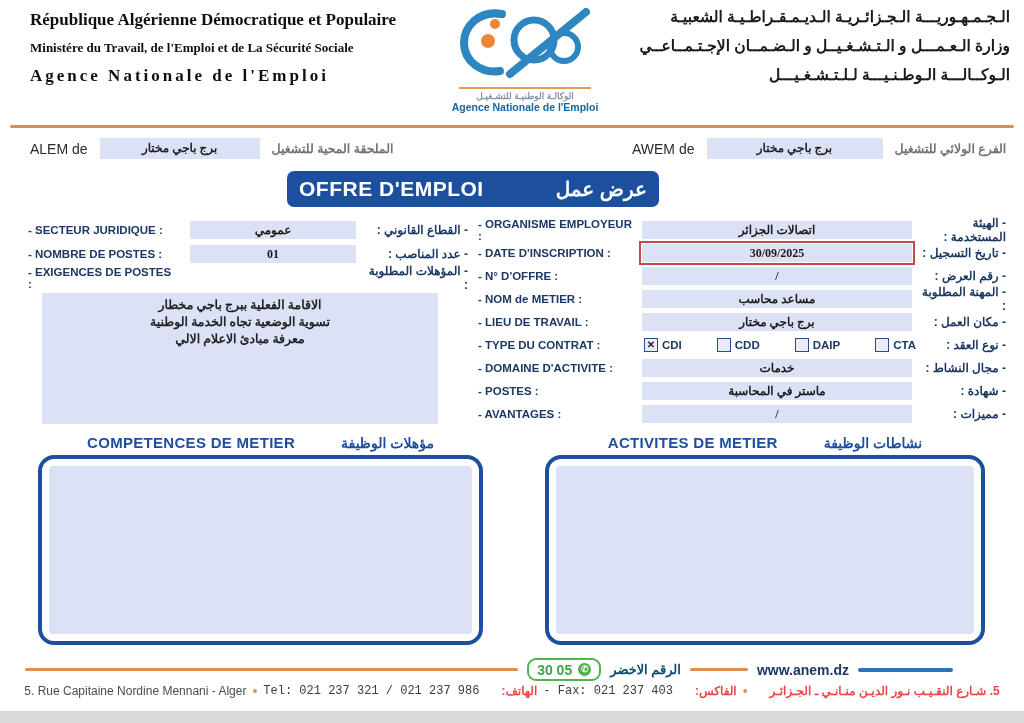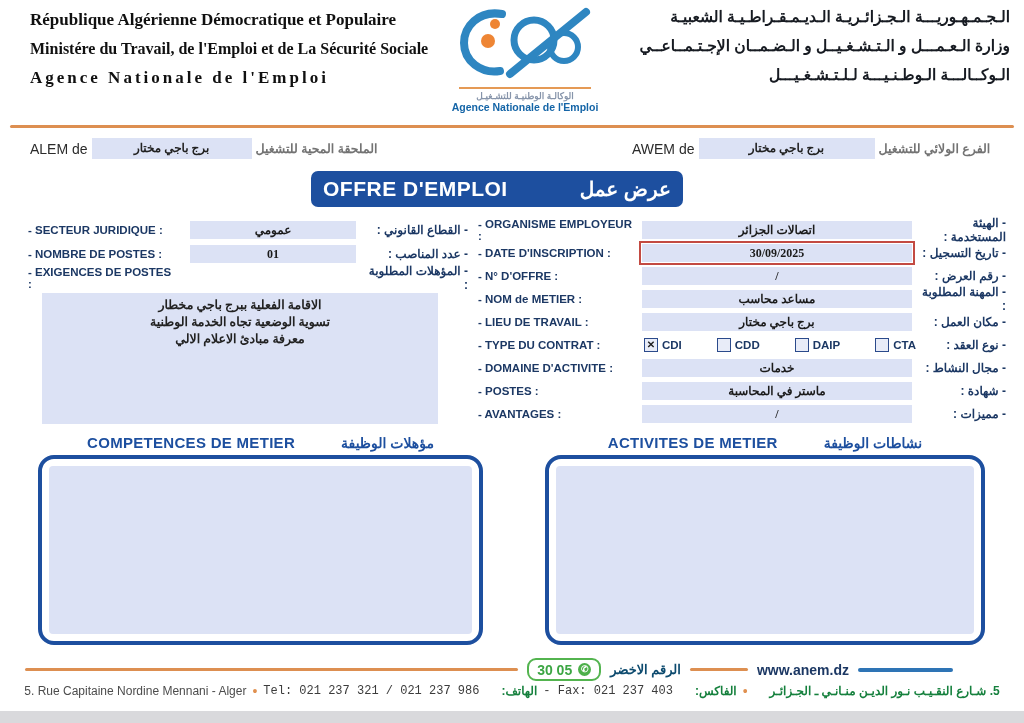--- a/index.html
+++ b/index.html
@@ -3,47 +3,47 @@
 <meta charset="utf-8">
 <style>
   html,body { margin:0; padding:0; background:#f4f4f5; }
   .page { position:relative; width:1024px; height:723px; background:#ffffff;
           font-family:"Liberation Sans",sans-serif; overflow:hidden; margin:0 auto; }
 
   
   .hdr-fr { position:absolute; left:30px; top:10px; color:#101010; }
   .hdr-fr .hl { font-family:"Liberation Serif",serif; font-weight:bold; }
   .hdr-fr .l1 { font-size:17px; margin-bottom:10px; }
-  .hdr-fr .l2 { font-size:16px; margin-bottom:10px; }
+  .hdr-fr .l2 { font-size:13px; margin-bottom:10px; }
   .hdr-fr .l3 { font-size:17px; letter-spacing:3px; }
 
   .hdr-ar { position:absolute; right:14px; top:8px; direction:rtl; text-align:right; color:#171b22; }
   .hdr-ar div { font-weight:bold; font-size:15.5px; margin-bottom:11px; }
 
   .logo-wrap { position:absolute; left:443px; top:2px; width:164px; text-align:center; }
   .logo-rule { width:132px; height:2px; background:#e59a55; margin:1px auto 2px auto; }
   .logo-ar { font-size:9px; font-weight:bold; color:#8795ab; direction:rtl; }
   .logo-fr { font-size:10.5px; font-weight:bold; color:#1565a7; }
 
   .orange-rule { position:absolute; left:10px; right:10px; top:125px; height:3px; background:#dd8f51; border-radius:2px; }
 
   
-  .office-group { position:absolute; top:138px; display:flex; align-items:center; gap:4px;text-align:center; }
+  .office-group { position:absolute; top:138px; display:flex; align-items:center; gap:12px;text-align:center; }
   .alem-group { left:30px; }
   .awem-group { left:632px; }
   .office-label { font-size:14px; color:#2b2b2b; }
   .office-field { width:160px; height:21px; background:#dce2f5; display:flex; align-items:center;
                   justify-content:center; font-family:"Liberation Serif",serif; font-size:12px;
                   font-weight:bold; color:#222; direction:rtl; }
   .awem-group .office-field { width:176px; }
   .office-ar { font-weight:bold; font-size:12.5px; color:#737373; direction:rtl; }
 
   
   .title-bar { position:absolute; left:287px; top:171px; width:372px; height:36px; background:#1d4f9f;
-               border-radius:7px; display:flex; align-items:center; justify-content:center; gap:72px; color:#fff;margin-left:24px; }
+               border-radius:7px; display:flex; align-items:center; justify-content:center; gap:72px; color:#fff; }
   .title-fr { font-weight:bold; font-size:21px; letter-spacing:0.5px; }
   .title-ar { font-weight:bold; font-size:20px; direction:rtl; }
 
   
   .frow { display:flex; align-items:center; }
   .flabel { flex:none; font-weight:bold; font-size:11.5px; color:#1c3864; }
   .ffield { flex:none; height:18px; background:#dce2f5; text-align:center;
             font-family:"Liberation Serif",serif; font-weight:bold; font-size:12px; color:#1b1b1b;
             line-height:18px; margin:0 6px; }
   .ffield.ghost { background:transparent; }
@@ -95,21 +95,21 @@
   .phone-icon { width:13px; height:13px; border-radius:50%; background:#4db04a; color:#fff;
                 font-size:9px; line-height:13px; text-align:center; }
   .green-label { color:#0c4a6e; font-weight:bold; font-size:13px; direction:rtl; }
   .website { color:#1c3864; font-weight:bold; font-size:14px; }
   .bline { width:95px; height:4px; background:#2e74b5; border-radius:2px; }
 
   
   .footer-row { position:absolute; left:20px; top:684px; width:984px; display:flex; justify-content:center;
                 align-items:center; gap:6px; font-size:12px; color:#4c4c4c; white-space:nowrap; }
   .dot { color:#e0904f; font-size:14px; line-height:12px; }
-  .f-ar { font-weight:bold; color:#15803d; direction:rtl;margin-left:16px; }
+  .f-ar { font-weight:bold; color:#ef4444; direction:rtl;margin-left:16px; }
   .f-dark { color:#3c3c3c;font-family:Liberation Mono, monospace; }
   .bottom-bar { position:absolute; left:0; bottom:0; width:100%; height:12px; background:#d9d9dc; }
 </style>
 </head>
 <body>
 
 <div class="page">
 
   <div class="hdr-fr">
     <div class="hl l1">République Algérienne Démocratique et Populaire</div>

